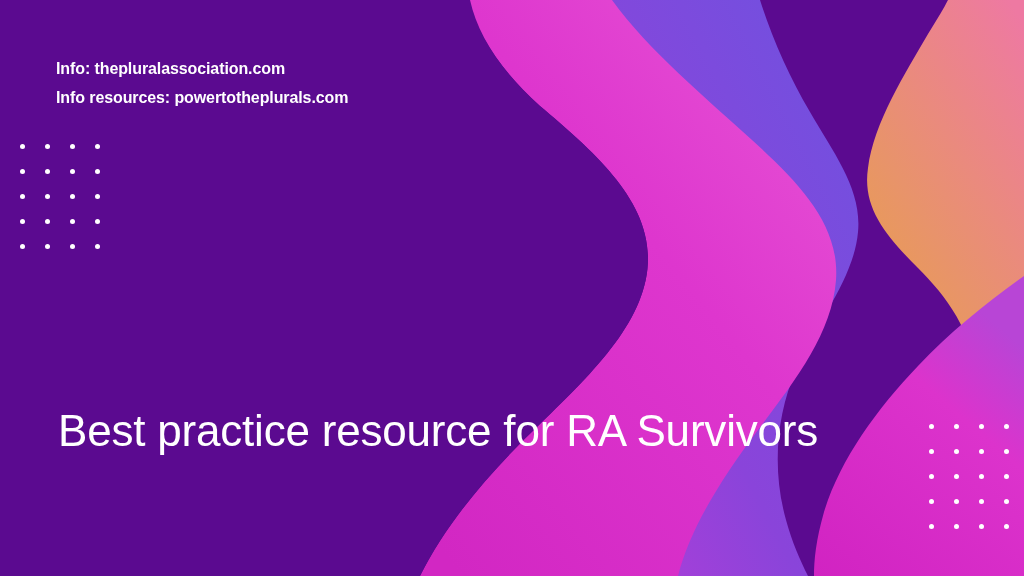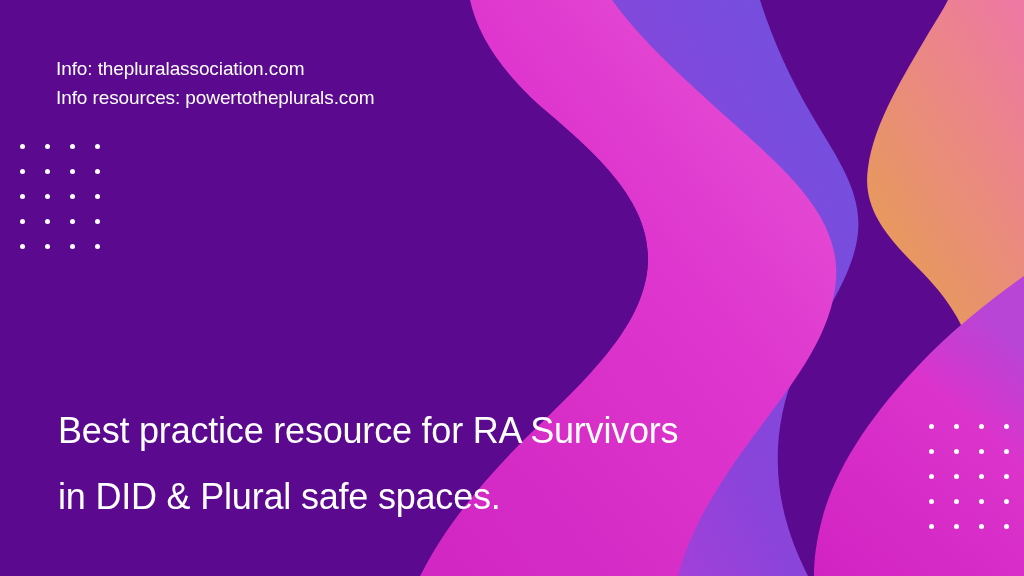--- a/index.html
+++ b/index.html
@@ -28,22 +28,22 @@
 
   
   #header-text {
     position: absolute;
     left: 56px;
     top: 54px;
     z-index: 5;
   }
   .header-line {
     color: #ffffff;
-    font-size: 19px;
-    font-weight: normal;
+    font-size: 16px;
+    font-weight: bold;
     line-height: 29px;
     letter-spacing: -0.1px;
     white-space: nowrap;
   }
 
   
   .dot-grid {
     position: absolute;
     display: grid;
     grid-template-columns: repeat(4, 25px);
@@ -62,21 +62,21 @@
   
   #headline {
     position: absolute;
     left: 58px;
     top: 398px;
     z-index: 5;
     width: 830px;
   }
   .headline-line {
     color: #ffffff;
-    font-size: 36px;
+    font-size: 44px;
     font-weight: normal;
     line-height: 66px;
     letter-spacing: -0.2px;
     white-space: nowrap;
   }
 </style>
 </head>
 <body>
 
 <div id="slide">
@@ -237,16 +237,15 @@
     <span class="dot"></span>
     <span class="dot"></span>
     <span class="dot"></span>
     <span class="dot"></span>
     <span class="dot"></span>
     <span class="dot"></span>
   </div>
 
   <div id="headline">
     <div class="headline-line">Best practice resource for RA Survivors</div>
-    <div class="headline-line">in DID &amp; Plural safe spaces.</div>
   </div>
 
 </div>
 
 </body></html>

